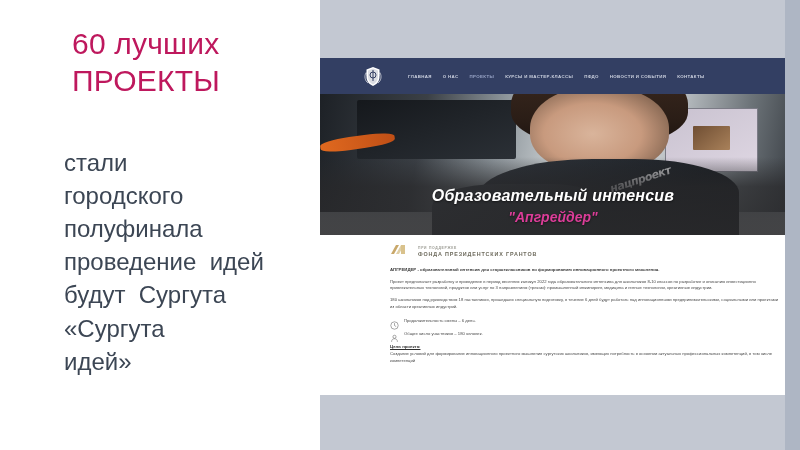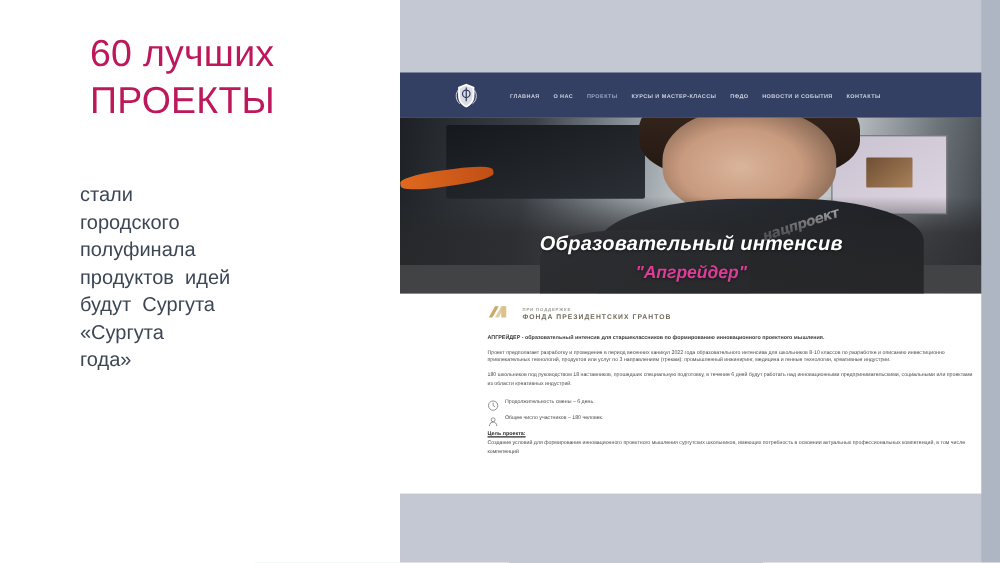--- a/index.html
+++ b/index.html
@@ -12,21 +12,21 @@
 
   
   .left-col { position:absolute; left:0; top:0; width:320px; height:450px; }
   .slide-title {
     position:absolute; left:72px; top:26px; width:240px;
     font-size:30px; line-height:1.22; font-weight:400;
     color:#be185d; letter-spacing:0.2px;
   }
   .slide-body {
     position:absolute; left:64px; top:146px; width:250px;
-    font-size:16px; line-height:1.38; font-weight:400;
+    font-size:24px; line-height:1.38; font-weight:400;
     color:#3c4654;
   }
   .slide-body span { display:block; white-space:pre; }
 
   
   .shot { position:absolute; left:320px; top:0; width:480px; height:450px; background:#c3c8d2; }
 
   .shot-topgap { position:absolute; left:0; top:0; width:480px; height:58px; background:#c3c8d2; }
 
   
@@ -138,24 +138,24 @@
 
   <div class="left-col">
     <div class="slide-title">
       <div>60 лучших</div>
       <div>ПРОЕКТЫ</div>
     </div>
     <div class="slide-body">
       <span>стали</span>
       <span>городского</span>
       <span>полуфинала</span>
-      <span>продуктов  идей</span>
+      <span>проведение  идей</span>
       <span>будут  Сургута</span>
       <span>«Сургута</span>
-      <span>года»</span>
+      <span>идей»</span>
     </div>
   </div>
 
   <div class="shot">
 
     <div class="shot-topgap"></div>
 
     <div class="navbar">
       <div class="nav-logo">
         <svg width="20" height="22" viewBox="0 0 40 44">

